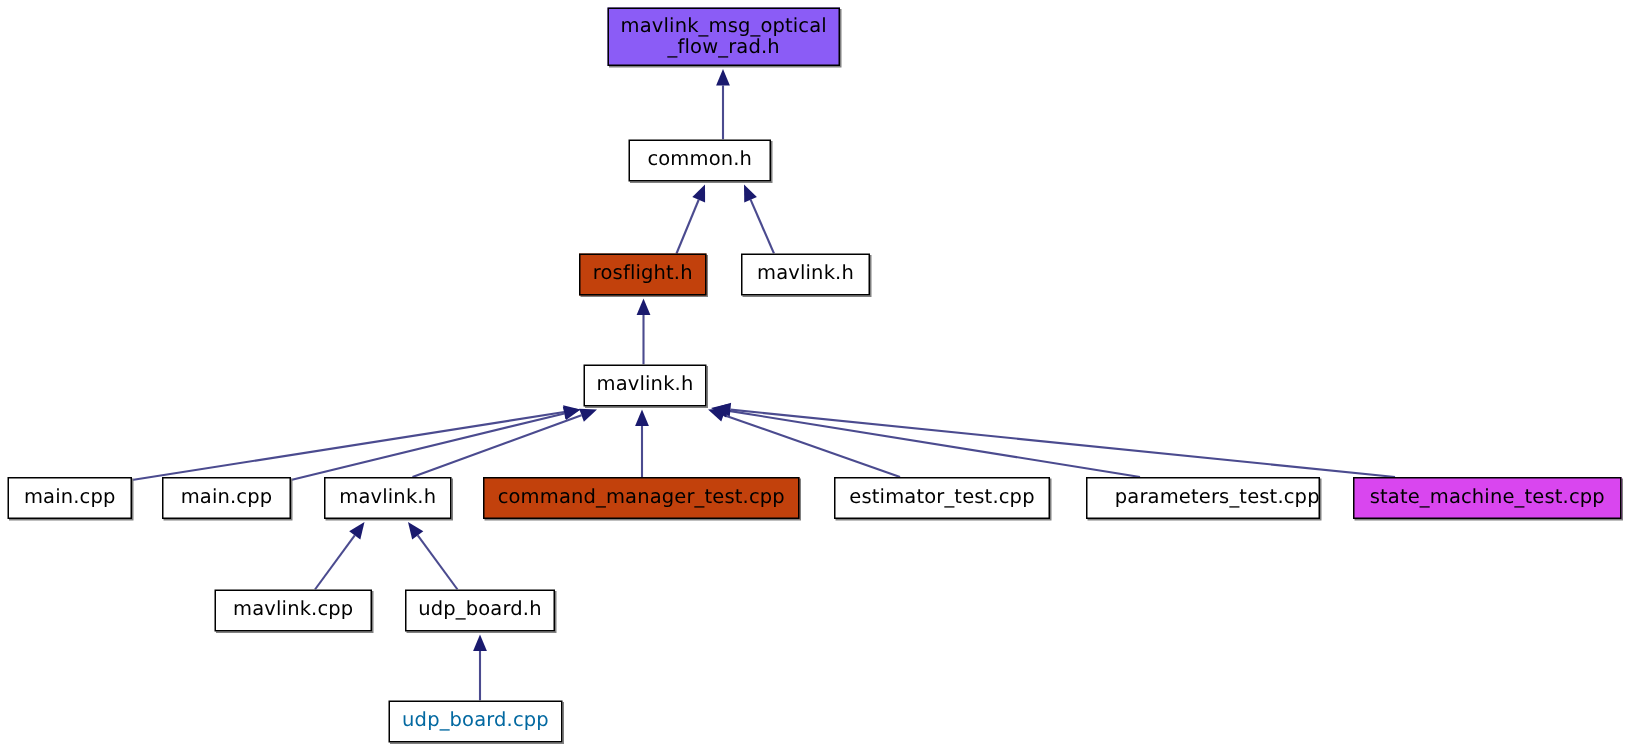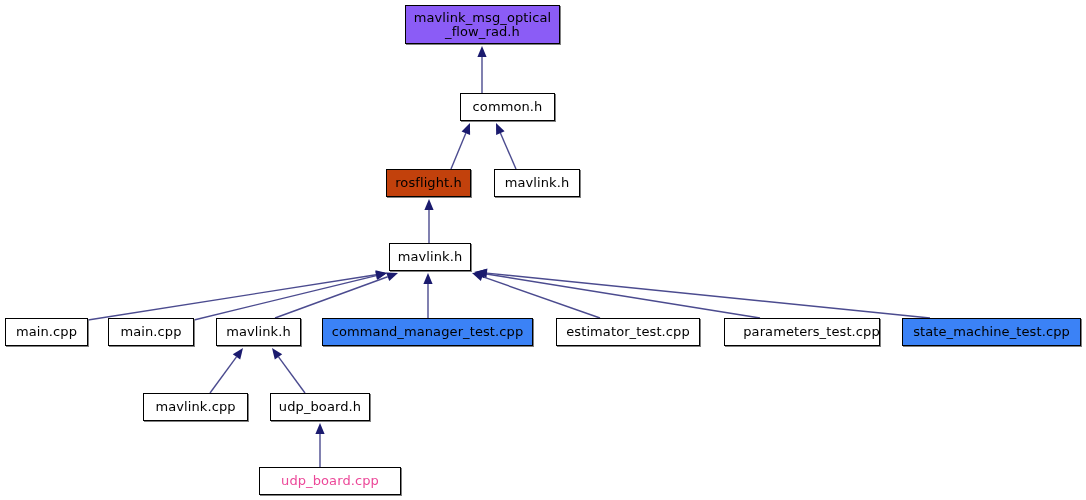--- a/index.html
+++ b/index.html
@@ -101,28 +101,28 @@
         <polygon points="272,348 282.2144632808389,354.15018210172616 274.79553731896647,359.59072780709937" fill="#1a1a6e"></polygon>
       </g>
       <g>
         <line x1="320" y1="467" x2="320" y2="434" stroke="#4b4b8f" stroke-width="1.4"></line>
         <polygon points="320,423 324.6,434 315.4,434" fill="#1a1a6e"></polygon>
       </g>
     </svg>
   <div id="node-layer">
       <div class="node root" style="left: 405px; top: 5px; width: 155px; height: 39px; border-color: rgb(0, 0, 0); color: rgb(0, 0, 0); background: #8b5cf6; box-shadow: rgb(128, 128, 128) 1px 1px 0px;">mavlink_msg_optical
 _flow_rad.h</div>
-      <div class="node" style="left: 460px; top: 93px; width: 95px; height: 28px; border-color: rgb(0, 0, 0); color: rgb(0, 0, 0); background: rgb(255, 255, 255); box-shadow: rgb(128, 128, 128) 1px 1px 0px;">common.h</div>
+      <div class="node" style="left: 419px; top: 93px; width: 95px; height: 28px; border-color: rgb(0, 0, 0); color: rgb(0, 0, 0); background: rgb(255, 255, 255); box-shadow: rgb(128, 128, 128) 1px 1px 0px;">common.h</div>
       <div class="node" style="left: 386px; top: 169px; width: 85px; height: 28px; border-color: rgb(0, 0, 0); color: rgb(0, 0, 0); background: #c2410c; box-shadow: rgb(128, 128, 128) 1px 1px 0px;">rosflight.h</div>
       <div class="node" style="left: 494px; top: 169px; width: 86px; height: 28px; border-color: rgb(0, 0, 0); color: rgb(0, 0, 0); background: rgb(255, 255, 255); box-shadow: rgb(128, 128, 128) 1px 1px 0px;">mavlink.h</div>
       <div class="node" style="left: 389px; top: 243px; width: 82px; height: 28px; border-color: rgb(0, 0, 0); color: rgb(0, 0, 0); background: rgb(255, 255, 255); box-shadow: rgb(128, 128, 128) 1px 1px 0px;">mavlink.h</div>
       <div class="node" style="left: 5px; top: 318px; width: 83px; height: 28px; border-color: rgb(0, 0, 0); color: rgb(0, 0, 0); background: rgb(255, 255, 255); box-shadow: rgb(128, 128, 128) 1px 1px 0px;">main.cpp</div>
       <div class="node" style="left: 108px; top: 318px; width: 86px; height: 28px; border-color: rgb(0, 0, 0); color: rgb(0, 0, 0); background: rgb(255, 255, 255); box-shadow: rgb(128, 128, 128) 1px 1px 0px;">main.cpp</div>
       <div class="node" style="left: 216px; top: 318px; width: 85px; height: 28px; border-color: rgb(0, 0, 0); color: rgb(0, 0, 0); background: rgb(255, 255, 255); box-shadow: rgb(128, 128, 128) 1px 1px 0px;">mavlink.h</div>
-      <div class="node" style="left: 322px; top: 318px; width: 211px; height: 28px; border-color: rgb(0, 0, 0); color: rgb(0, 0, 0); background: #3b82f6; box-shadow: rgb(128, 128, 128) 1px 1px 0px;">command_manager_test.cpp</div>
+      <div class="node" style="left: 322px; top: 318px; width: 211px; height: 28px; border-color: rgb(0, 0, 0); color: rgb(0, 0, 0); background: #c2410c; box-shadow: rgb(128, 128, 128) 1px 1px 0px;">command_manager_test.cpp</div>
       <div class="node" style="left: 556px; top: 318px; width: 144px; height: 28px; border-color: rgb(0, 0, 0); color: rgb(0, 0, 0); background: rgb(255, 255, 255); box-shadow: rgb(128, 128, 128) 1px 1px 0px;">estimator_test.cpp</div>
       <div class="node" style="left: 724px; top: 318px; width: 156px; height: 28px; border-color: rgb(0, 0, 0); color: rgb(0, 0, 0); background: rgb(255, 255, 255); box-shadow: rgb(128, 128, 128) 1px 1px 0px; padding-left: 19px;">parameters_test.cpp</div>
-      <div class="node" style="left: 902px; top: 318px; width: 179px; height: 28px; border-color: rgb(0, 0, 0); color: rgb(0, 0, 0); background: #3b82f6; box-shadow: rgb(128, 128, 128) 1px 1px 0px;">state_machine_test.cpp</div>
+      <div class="node" style="left: 902px; top: 318px; width: 179px; height: 28px; border-color: rgb(0, 0, 0); color: rgb(0, 0, 0); background: #d946ef; box-shadow: rgb(128, 128, 128) 1px 1px 0px;">state_machine_test.cpp</div>
       <div class="node" style="left: 143px; top: 393px; width: 105px; height: 28px; border-color: rgb(0, 0, 0); color: rgb(0, 0, 0); background: rgb(255, 255, 255); box-shadow: rgb(128, 128, 128) 1px 1px 0px;">mavlink.cpp</div>
       <div class="node" style="left: 270px; top: 393px; width: 100px; height: 28px; border-color: rgb(0, 0, 0); color: rgb(0, 0, 0); background: rgb(255, 255, 255); box-shadow: rgb(128, 128, 128) 1px 1px 0px;">udp_board.h</div>
-      <div class="node" style="left: 259px; top: 467px; width: 142px; height: 28px; border-color: rgb(0, 0, 0); color: #ec4899; background: rgb(255, 255, 255); box-shadow: rgb(128, 128, 128) 1px 1px 0px;">udp_board.cpp</div>
+      <div class="node" style="left: 259px; top: 467px; width: 116px; height: 28px; border-color: rgb(0, 0, 0); color: #0369a1; background: rgb(255, 255, 255); box-shadow: rgb(128, 128, 128) 1px 1px 0px;">udp_board.cpp</div>
     </div>
 </div>
 
 </body></html>

